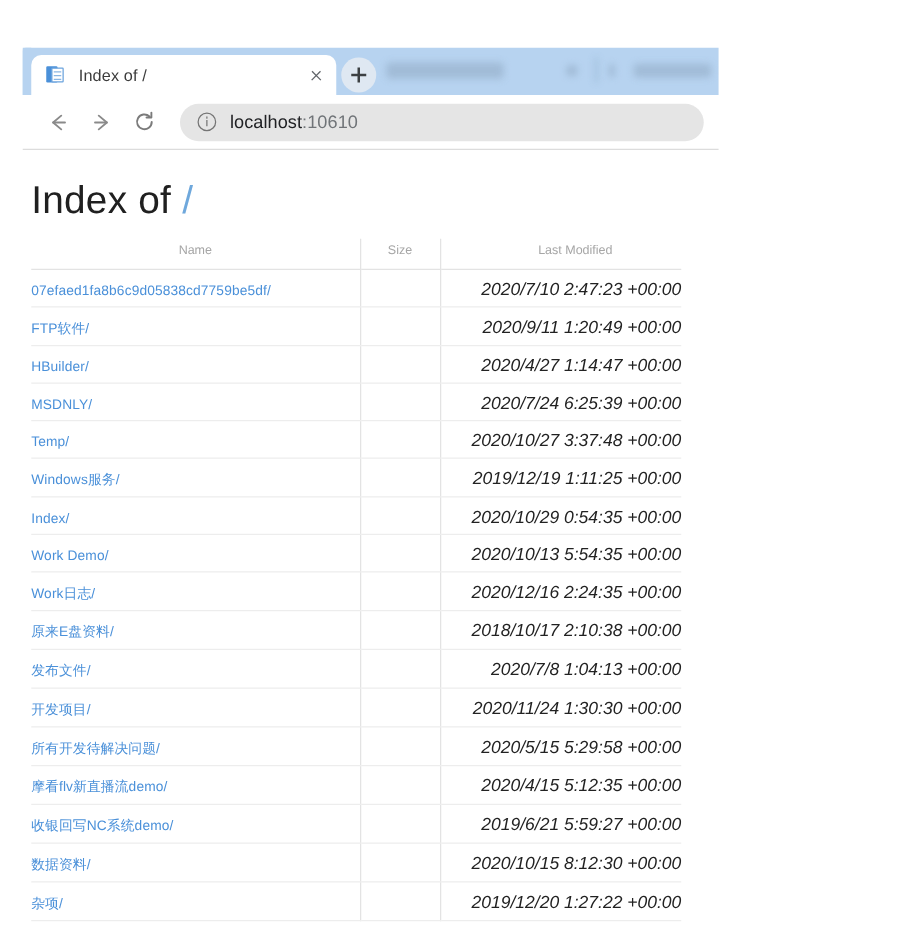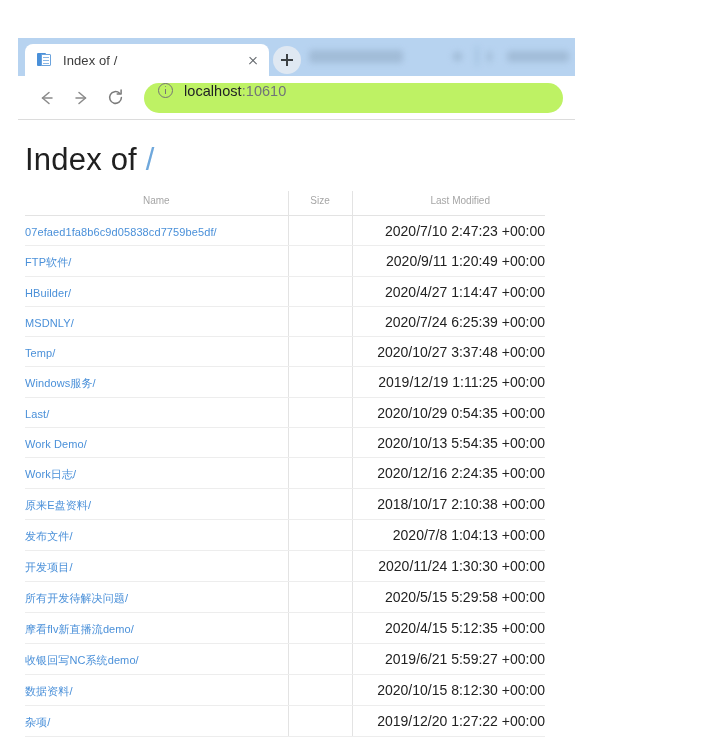--- a/index.html
+++ b/index.html
@@ -167,23 +167,24 @@
     display: flex;
     align-items: center;
     justify-content: center;
     line-height: 1;
   }
   .nav-btn svg { display: block; }
 
   .omnibox {
     flex: 1 1 auto;
     height: 30px;
-    background: #bef264;
+    background: #e5e5e5;
     border-radius: 15px;
     display: flex;
+    align-items: center;
     padding: 0 14px;
     margin-left: 10px;
     margin-right: 12px;
     box-sizing: border-box;
     cursor: text;
   }
   .info-icon {
     width: 15px; height: 15px;
     border: 1.3px solid #757575;
     border-radius: 50%;
@@ -257,21 +258,21 @@
   table.listing th:last-child { border-right: none; padding-left: 23px; }
 
   table.listing td {
     font-size: 14px;
     color: #222;
     padding: 6.5px 0;
     border-right: 1px solid #e3e3e3;
     border-bottom: 1px solid #ededed;
     height: 14px;
   }
-  table.listing td:last-child { border-right: none; }
+  table.listing td:last-child { border-right: none; font-style: italic; }
 
   td.name-cell { padding-left: 4px; }
   td.name-cell a {
     color: #4a90d9;
     text-decoration: none;
     font-size: 11px;
     letter-spacing: 0.1px;
   }
   td.size-cell {
     text-align: right;
@@ -392,21 +393,21 @@
               <td class="name-cell"><a href="#">Temp/</a></td>
               <td class="size-cell"></td>
               <td class="mod-cell">2020/10/27 3:37:48 +00:00</td>
             </tr>
             <tr>
               <td class="name-cell"><a href="#">Windows服务/</a></td>
               <td class="size-cell"></td>
               <td class="mod-cell">2019/12/19 1:11:25 +00:00</td>
             </tr>
             <tr>
-              <td class="name-cell"><a href="#">Last/</a></td>
+              <td class="name-cell"><a href="#">Index/</a></td>
               <td class="size-cell"></td>
               <td class="mod-cell">2020/10/29 0:54:35 +00:00</td>
             </tr>
             <tr>
               <td class="name-cell"><a href="#">Work Demo/</a></td>
               <td class="size-cell"></td>
               <td class="mod-cell">2020/10/13 5:54:35 +00:00</td>
             </tr>
             <tr>
               <td class="name-cell"><a href="#">Work日志/</a></td>

